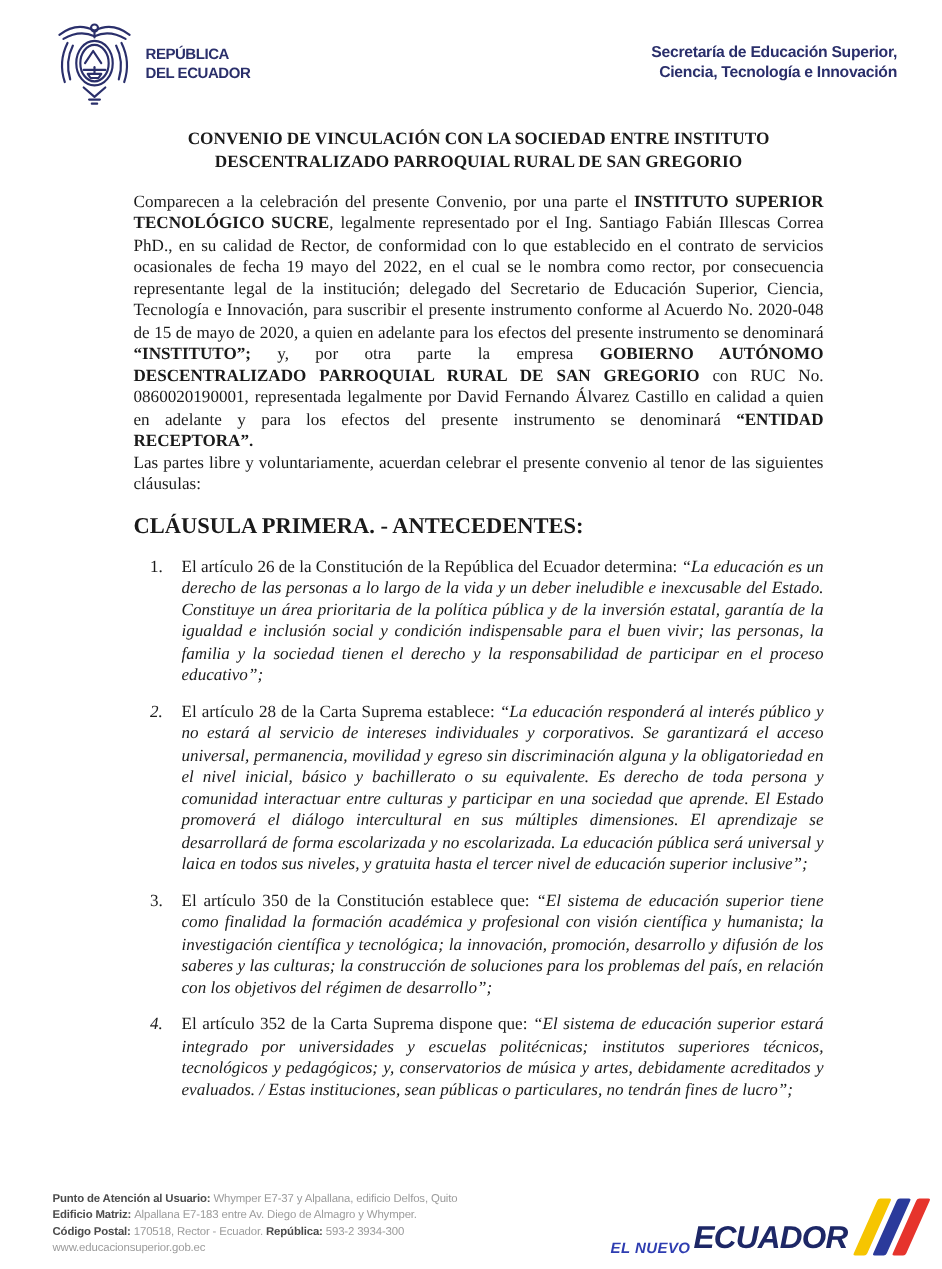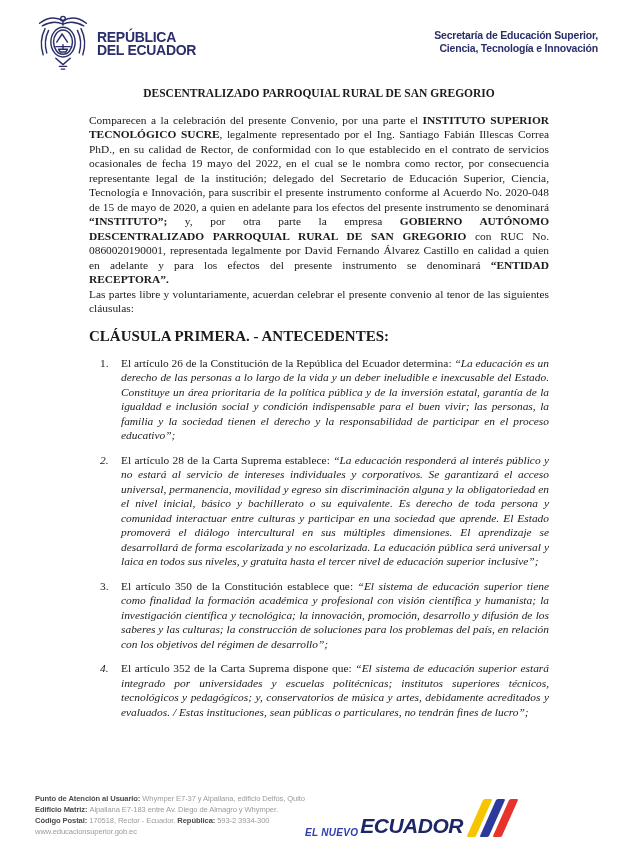--- a/index.html
+++ b/index.html
@@ -6,41 +6,41 @@
   .page{
     position:relative;width:628px;height:846px;background:#ffffff;overflow:hidden;
     font-family:"Liberation Serif", serif;color:#1a1a1a;
   }
   
   .header{position:absolute;top:12px;left:36px;right:30px;display:flex;justify-content:space-between;align-items:flex-start;}
   .brand{display:flex;align-items:flex-start;gap:7px;}
   .coat{width:54px;height:62px;flex:none;}
   .brand-text{
     font-family:"Liberation Sans", sans-serif;font-weight:bold;color:#2a2f6b;
-    font-size:14px;line-height:12.5px;margin-top:19px;letter-spacing:-0.3px;
+    font-size:10px;line-height:12.5px;margin-top:19px;letter-spacing:-0.3px;
   }
   .secretariat{
     font-family:"Liberation Sans", sans-serif;font-weight:bold;color:#2a2f6b;
     font-size:10.5px;line-height:13px;text-align:right;margin-top:17px;letter-spacing:-0.2px;
   }
   
   .content{position:absolute;left:89px;width:460px;top:86px;}
   .title{text-align:center;font-weight:bold;font-size:11.5px;line-height:14.8px;}
   .para{margin:0;text-align:justify;font-size:11.4px;line-height:14.5px;}
   .para-intro{margin-top:12px;}
   .seg-b{font-weight:bold;}
   .seg-i{font-style:italic;}
   .clause-heading{margin:12px 0 11px 0;font-weight:bold;font-size:15px;}
   .list{}
   .item{display:flex;margin-bottom:10px;padding-left:11px;font-size:11.4px;line-height:14.5px;}
   .item .num{flex:none;width:21px;}
   .item .text{flex:1;text-align:justify;}
   .quote{font-style:italic;}
   
-  .footer{position:absolute;left:35px;right:16px;bottom:8px;display:flex;align-items:flex-end;}
+  .footer{position:absolute;left:35px;right:16px;bottom:8px;display:flex;justify-content:space-between;align-items:flex-end;}
   .footer-left{
     font-family:"Liberation Sans", sans-serif;font-size:7.6px;line-height:10.9px;
     color:#9b9b9b;letter-spacing:-0.1px;
   }
   .footer-left .seg-b{color:#4c4c4c;}
   
   .nuevo-logo{display:flex;align-items:flex-end;}
   .nuevo-text{display:flex;flex-direction:row;align-items:flex-end;}
   .nuevo-top{
     font-family:"Liberation Sans", sans-serif;font-weight:bold;font-style:italic;
@@ -87,20 +87,21 @@
       </div>
     </div>
     <div class="secretariat">
       <div>Secretaría de Educación Superior,</div>
       <div>Ciencia, Tecnología e Innovación</div>
     </div>
   </div>
 
   <div class="content">
     <div class="title">
+      <div>CONVENIO DE VINCULACIÓN CON LA SOCIEDAD ENTRE INSTITUTO</div>
       <div>DESCENTRALIZADO PARROQUIAL RURAL DE SAN GREGORIO</div>
     </div>
 
     <p class="para para-intro"><span>Comparecen a la celebración del presente Convenio, por una parte el </span><span class="seg-b">INSTITUTO SUPERIOR TECNOLÓGICO SUCRE</span><span>, legalmente representado por el Ing. Santiago Fabián Illescas Correa PhD., en su calidad de Rector, de conformidad con lo que establecido en el contrato de servicios ocasionales de fecha 19 mayo del 2022, en el cual se le nombra como rector, por consecuencia representante legal de la institución; delegado del Secretario de Educación Superior, Ciencia, Tecnología e Innovación, para suscribir el presente instrumento conforme al Acuerdo No. 2020-048 de 15 de mayo de 2020, a quien en adelante para los efectos del presente instrumento se denominará </span><span class="seg-b">“INSTITUTO”;</span><span> y, por otra parte la empresa </span><span class="seg-b">GOBIERNO AUTÓNOMO DESCENTRALIZADO PARROQUIAL RURAL DE SAN GREGORIO</span><span> con RUC No. 0860020190001, representada legalmente por David Fernando Álvarez Castillo en calidad a quien en adelante y para los efectos del presente instrumento se denominará </span><span class="seg-b">“ENTIDAD RECEPTORA”.</span></p>
     <p class="para">Las partes libre y voluntariamente, acuerdan celebrar el presente convenio al tenor de las siguientes cláusulas:</p>
 
     <p class="clause-heading">CLÁUSULA PRIMERA. - ANTECEDENTES:</p>
 
     <div class="list">
         <div class="item">

